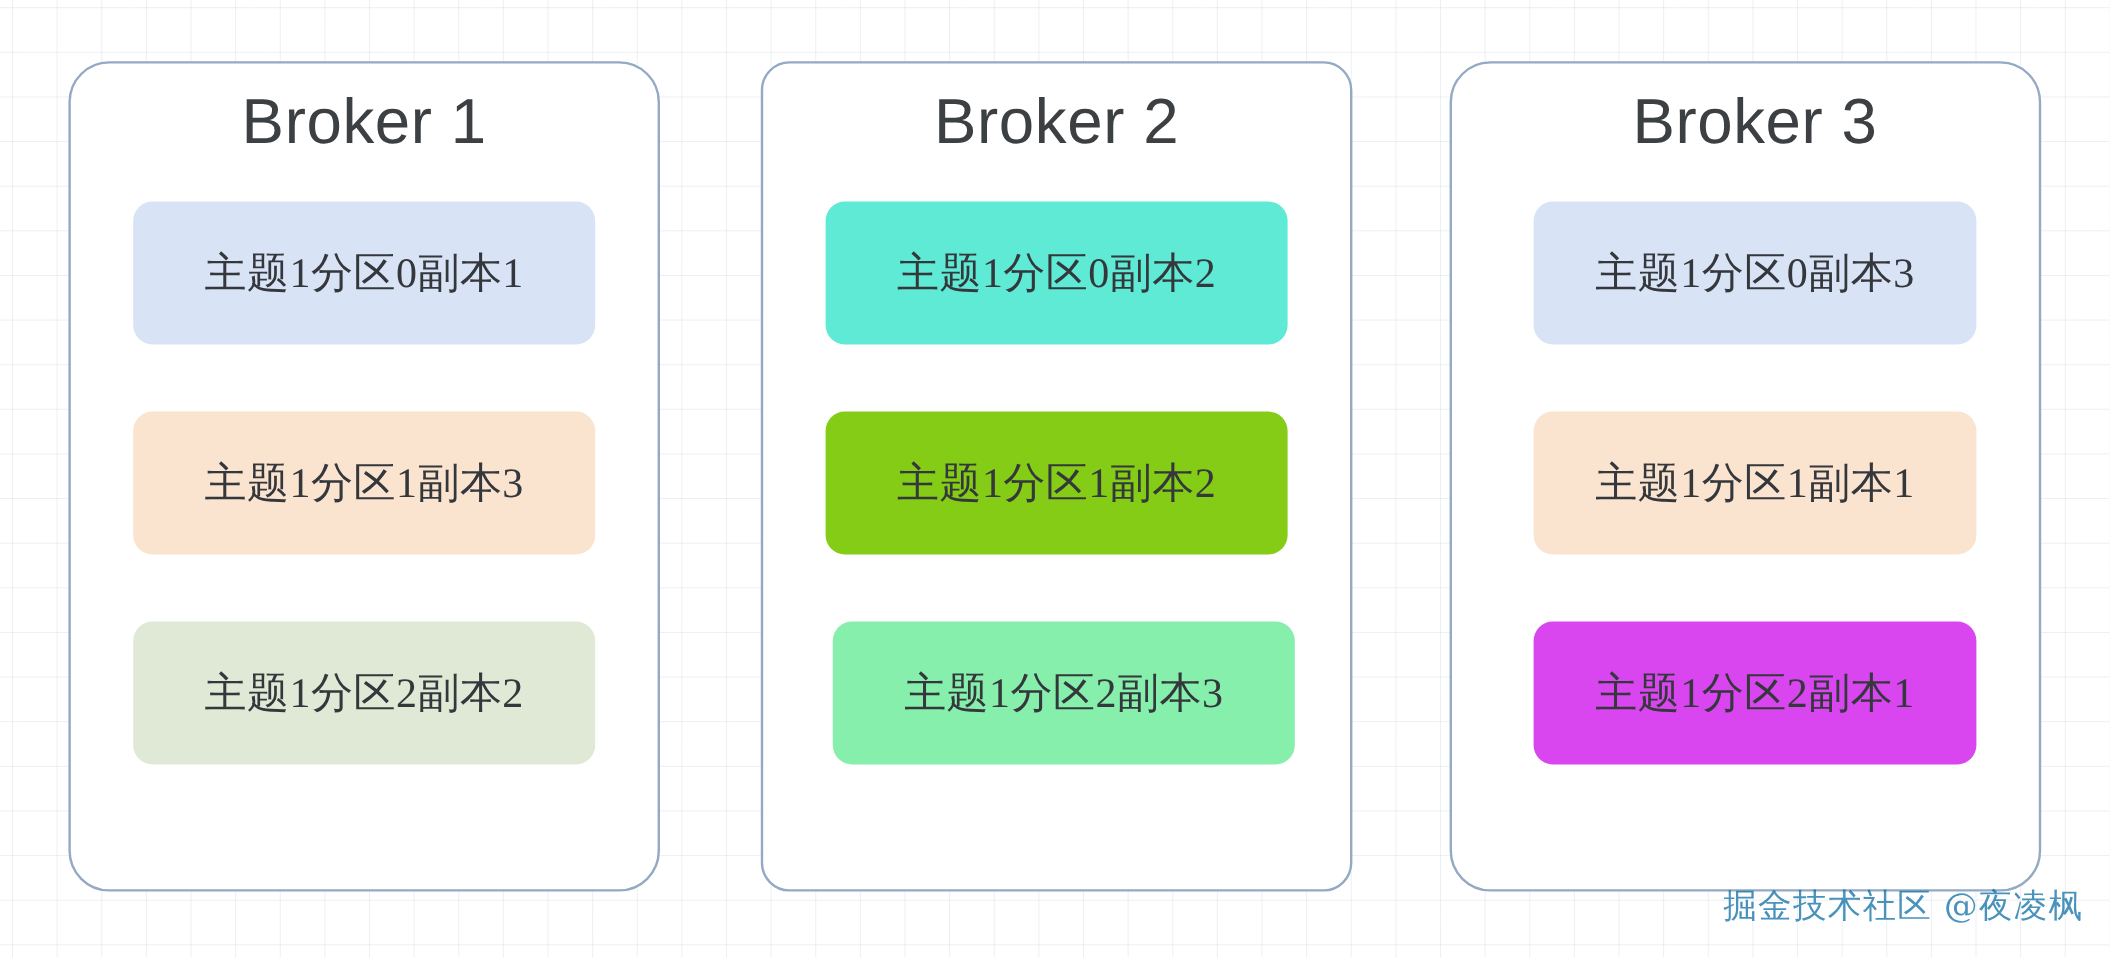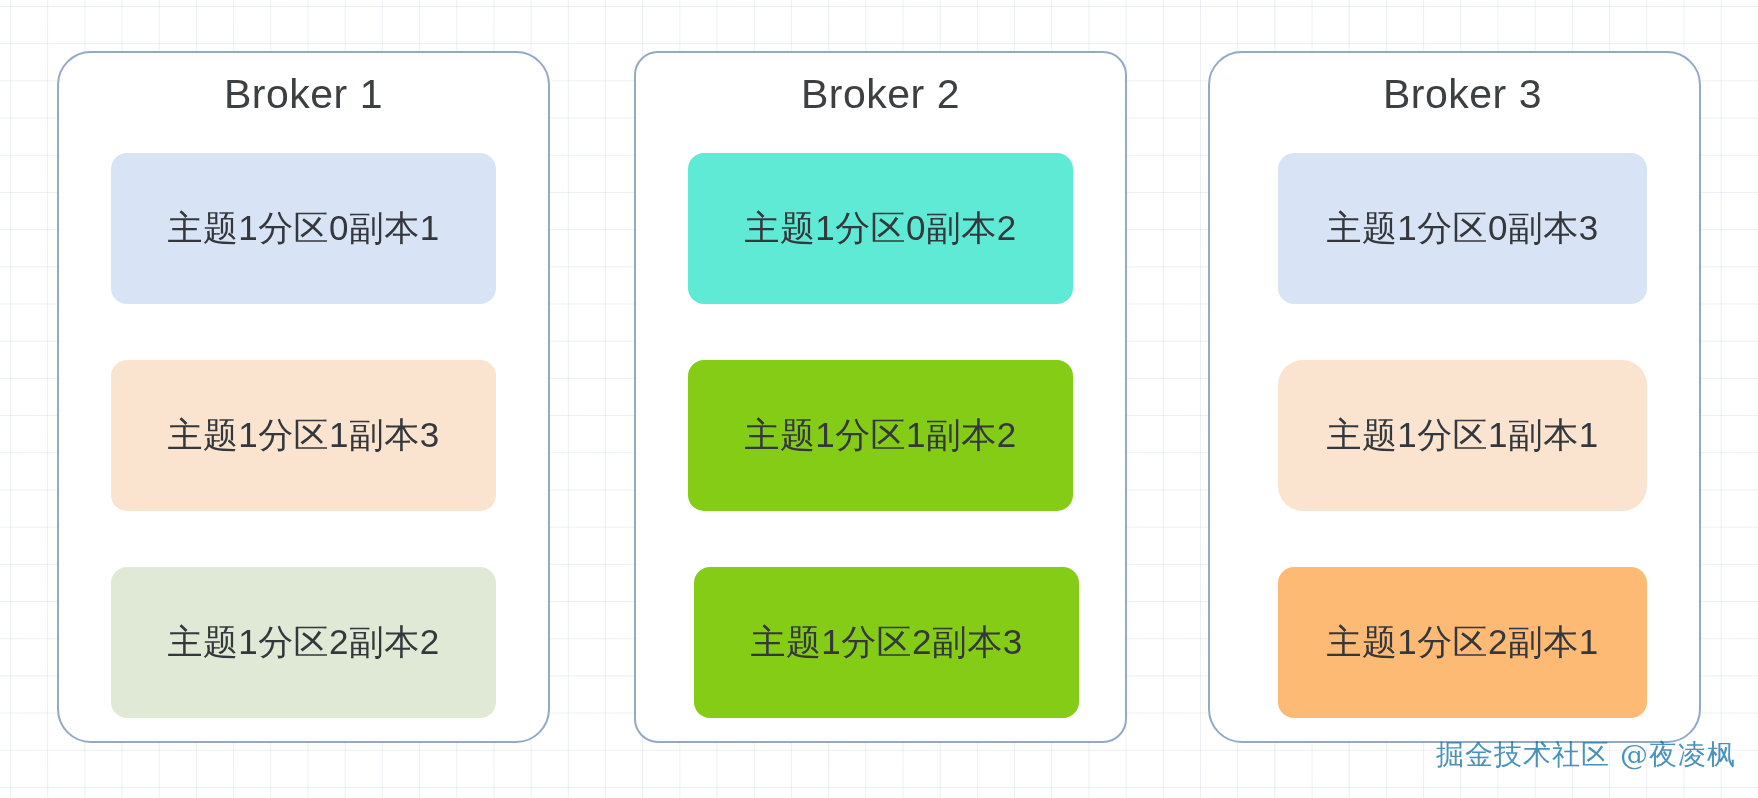--- a/index.html
+++ b/index.html
@@ -47,49 +47,50 @@
     flex-direction: column;
     align-items: center;
   }
 
   #broker-card-1 { left: 57px; }
   #broker-card-2 { left: 634px; border-radius: 24px; }
   #broker-card-3 { left: 1208px; padding-left: 16px; }
 
   .broker-title {
     margin-top: 16px;
-    font-size: 41px;
+    font-size: 53px;
     line-height: 1.25;
     font-weight: 400;
     color: #3d4043;
     letter-spacing: 0.5px;
     white-space: nowrap;
   }
 
   .replica-list {
     width: 100%;
     flex: 1;
     display: flex;
     flex-direction: column;
     align-items: center;
     justify-content: flex-start;
     padding: 0 52px;
   }
 
   .replica-box {
     width: 100%;
-    height: 151px;
+    height: 119px;
     border-radius: 16px;
     display: flex;
     align-items: center;
     justify-content: center;
     font-size: 35px;
     color: #34383c;
     white-space: nowrap;
     letter-spacing: 0.4px;
+    font-family: Liberation Serif, serif;
   }
 
   .replica-box.partition-0 { margin-top: 33px; }
   .replica-box.partition-1 { margin-top: 56px; }
   .replica-box.partition-2 { margin-top: 56px; }
 
   #watermark {
     position: absolute;
     right: 22px;
     bottom: 24px;
@@ -116,28 +117,28 @@
       <div class="replica-box partition-1" style="background-color: rgb(250, 227, 207);">主题1分区1副本3</div>
       <div class="replica-box partition-2" style="background-color: rgb(223, 233, 213);">主题1分区2副本2</div>
     </div>
   </div>
 
   <div class="broker-card" id="broker-card-2">
     <div class="broker-title">Broker 2</div>
     <div class="replica-list">
       <div class="replica-box partition-0" style="background-color: #5eead4;">主题1分区0副本2</div>
       <div class="replica-box partition-1" style="background-color: #84cc16;">主题1分区1副本2</div>
-      <div class="replica-box partition-2" style="background-color: #84cc16; margin-left: 12px;">主题1分区2副本3</div>
+      <div class="replica-box partition-2" style="background-color: #86efac; margin-left: 12px;">主题1分区2副本3</div>
     </div>
   </div>
 
   <div class="broker-card" id="broker-card-3">
     <div class="broker-title">Broker 3</div>
     <div class="replica-list">
       <div class="replica-box partition-0" style="background-color: rgb(217, 227, 246);">主题1分区0副本3</div>
-      <div class="replica-box partition-1" style="background-color: rgb(250, 227, 207); border-radius: 25px;">主题1分区1副本1</div>
-      <div class="replica-box partition-2" style="background-color: #fdba74;">主题1分区2副本1</div>
+      <div class="replica-box partition-1" style="background-color: rgb(250, 227, 207);">主题1分区1副本1</div>
+      <div class="replica-box partition-2" style="background-color: #d946ef;">主题1分区2副本1</div>
     </div>
   </div>
 
 </div>
 
 <div id="watermark">掘金技术社区 @夜凌枫</div>
 
 </body></html>

